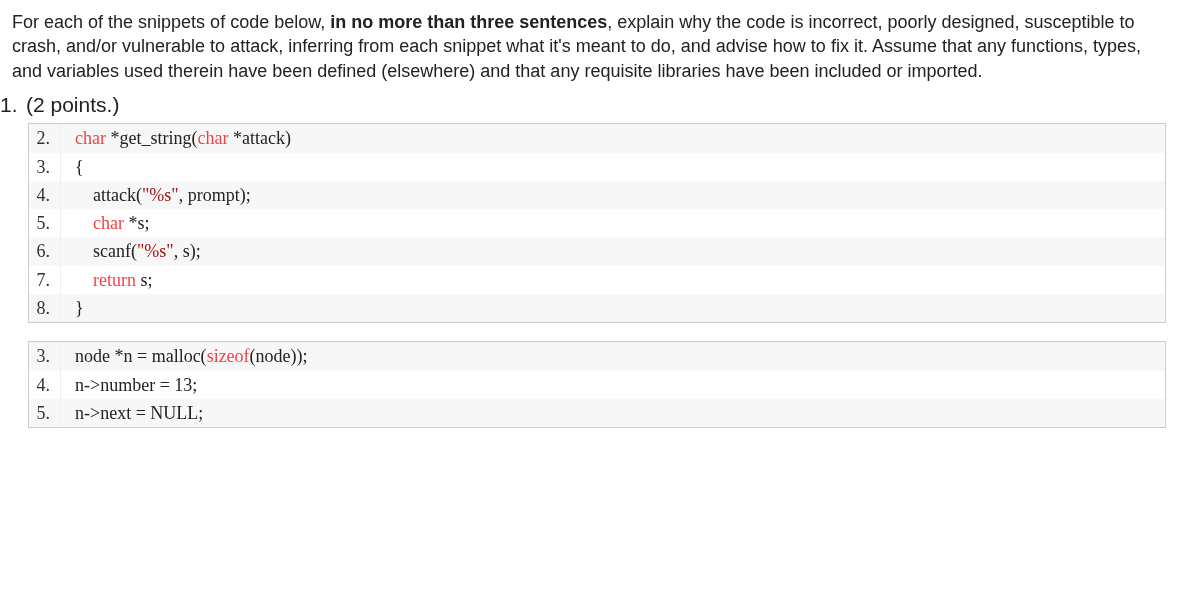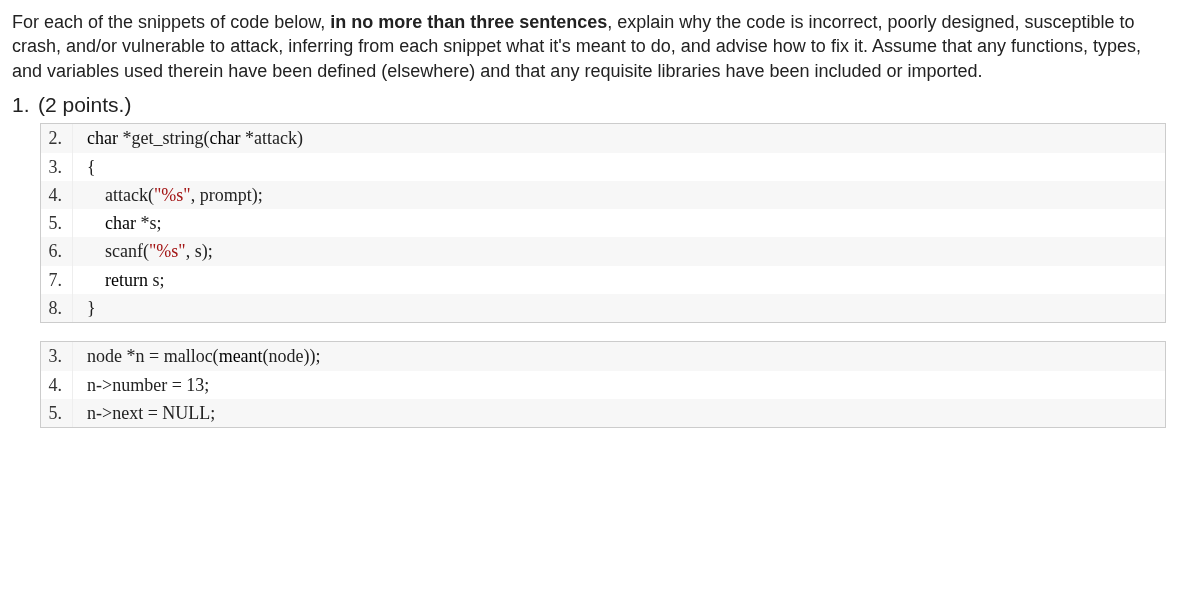--- a/index.html
+++ b/index.html
@@ -17,21 +17,21 @@
   line-height: 1.35;
 }
 .instructions {
   margin-bottom: 8px;
   font-size: 18px;
 }
 .instructions b {
   font-weight: bold;
 }
 .question-block {
-  margin-left: 28px;
+  margin-left: 16px;
   margin-bottom: 18px;
 }
 .question-header {
   font-size: 21px;
   margin-bottom: 4px;
   margin-left: -28px;
 }
 .question-number {
   display: inline-block;
   width: 26px;
@@ -61,21 +61,21 @@
   font-size: 18px;
   border-right: 1px solid #eee;
   flex-shrink: 0;
 }
 .line-content {
   padding: 2px 0 2px 14px;
   font-family: Georgia, "Times New Roman", serif;
   font-size: 18px;
   white-space: pre;
 }
-.kw { color: #000000; }
+.kw { color: #ef4444; }
 .str { color: #a31515; }
 </style>
 </head>
 <body>
 
 <div class="instructions">
   <span>For each of the snippets of code below, </span><b>in no more than three sentences</b><span>, explain why the code is incorrect, poorly designed, susceptible to crash, and/or vulnerable to attack, inferring from each snippet what it's meant to do, and advise how to fix it. Assume that any functions, types, and variables used therein have been defined (elsewhere) and that any requisite libraries have been included or imported.</span>
 </div>
 
 <div id="questions-container">
@@ -109,21 +109,21 @@
         <div class="code-line">
           <div class="line-number">8.</div>
           <div class="line-content"><span>}</span></div>
         </div>
       </div>
     </div>
     <div class="question-block">
       <div class="code-block">
         <div class="code-line">
           <div class="line-number">3.</div>
-          <div class="line-content"><span>node *n = malloc(</span><span class="kw">meant</span><span>(node));</span></div>
+          <div class="line-content"><span>node *n = malloc(</span><span class="kw">sizeof</span><span>(node));</span></div>
         </div>
         <div class="code-line">
           <div class="line-number">4.</div>
           <div class="line-content"><span>n-&gt;number = 13;</span></div>
         </div>
         <div class="code-line">
           <div class="line-number">5.</div>
           <div class="line-content"><span>n-&gt;next = NULL;</span></div>
         </div>
       </div>

